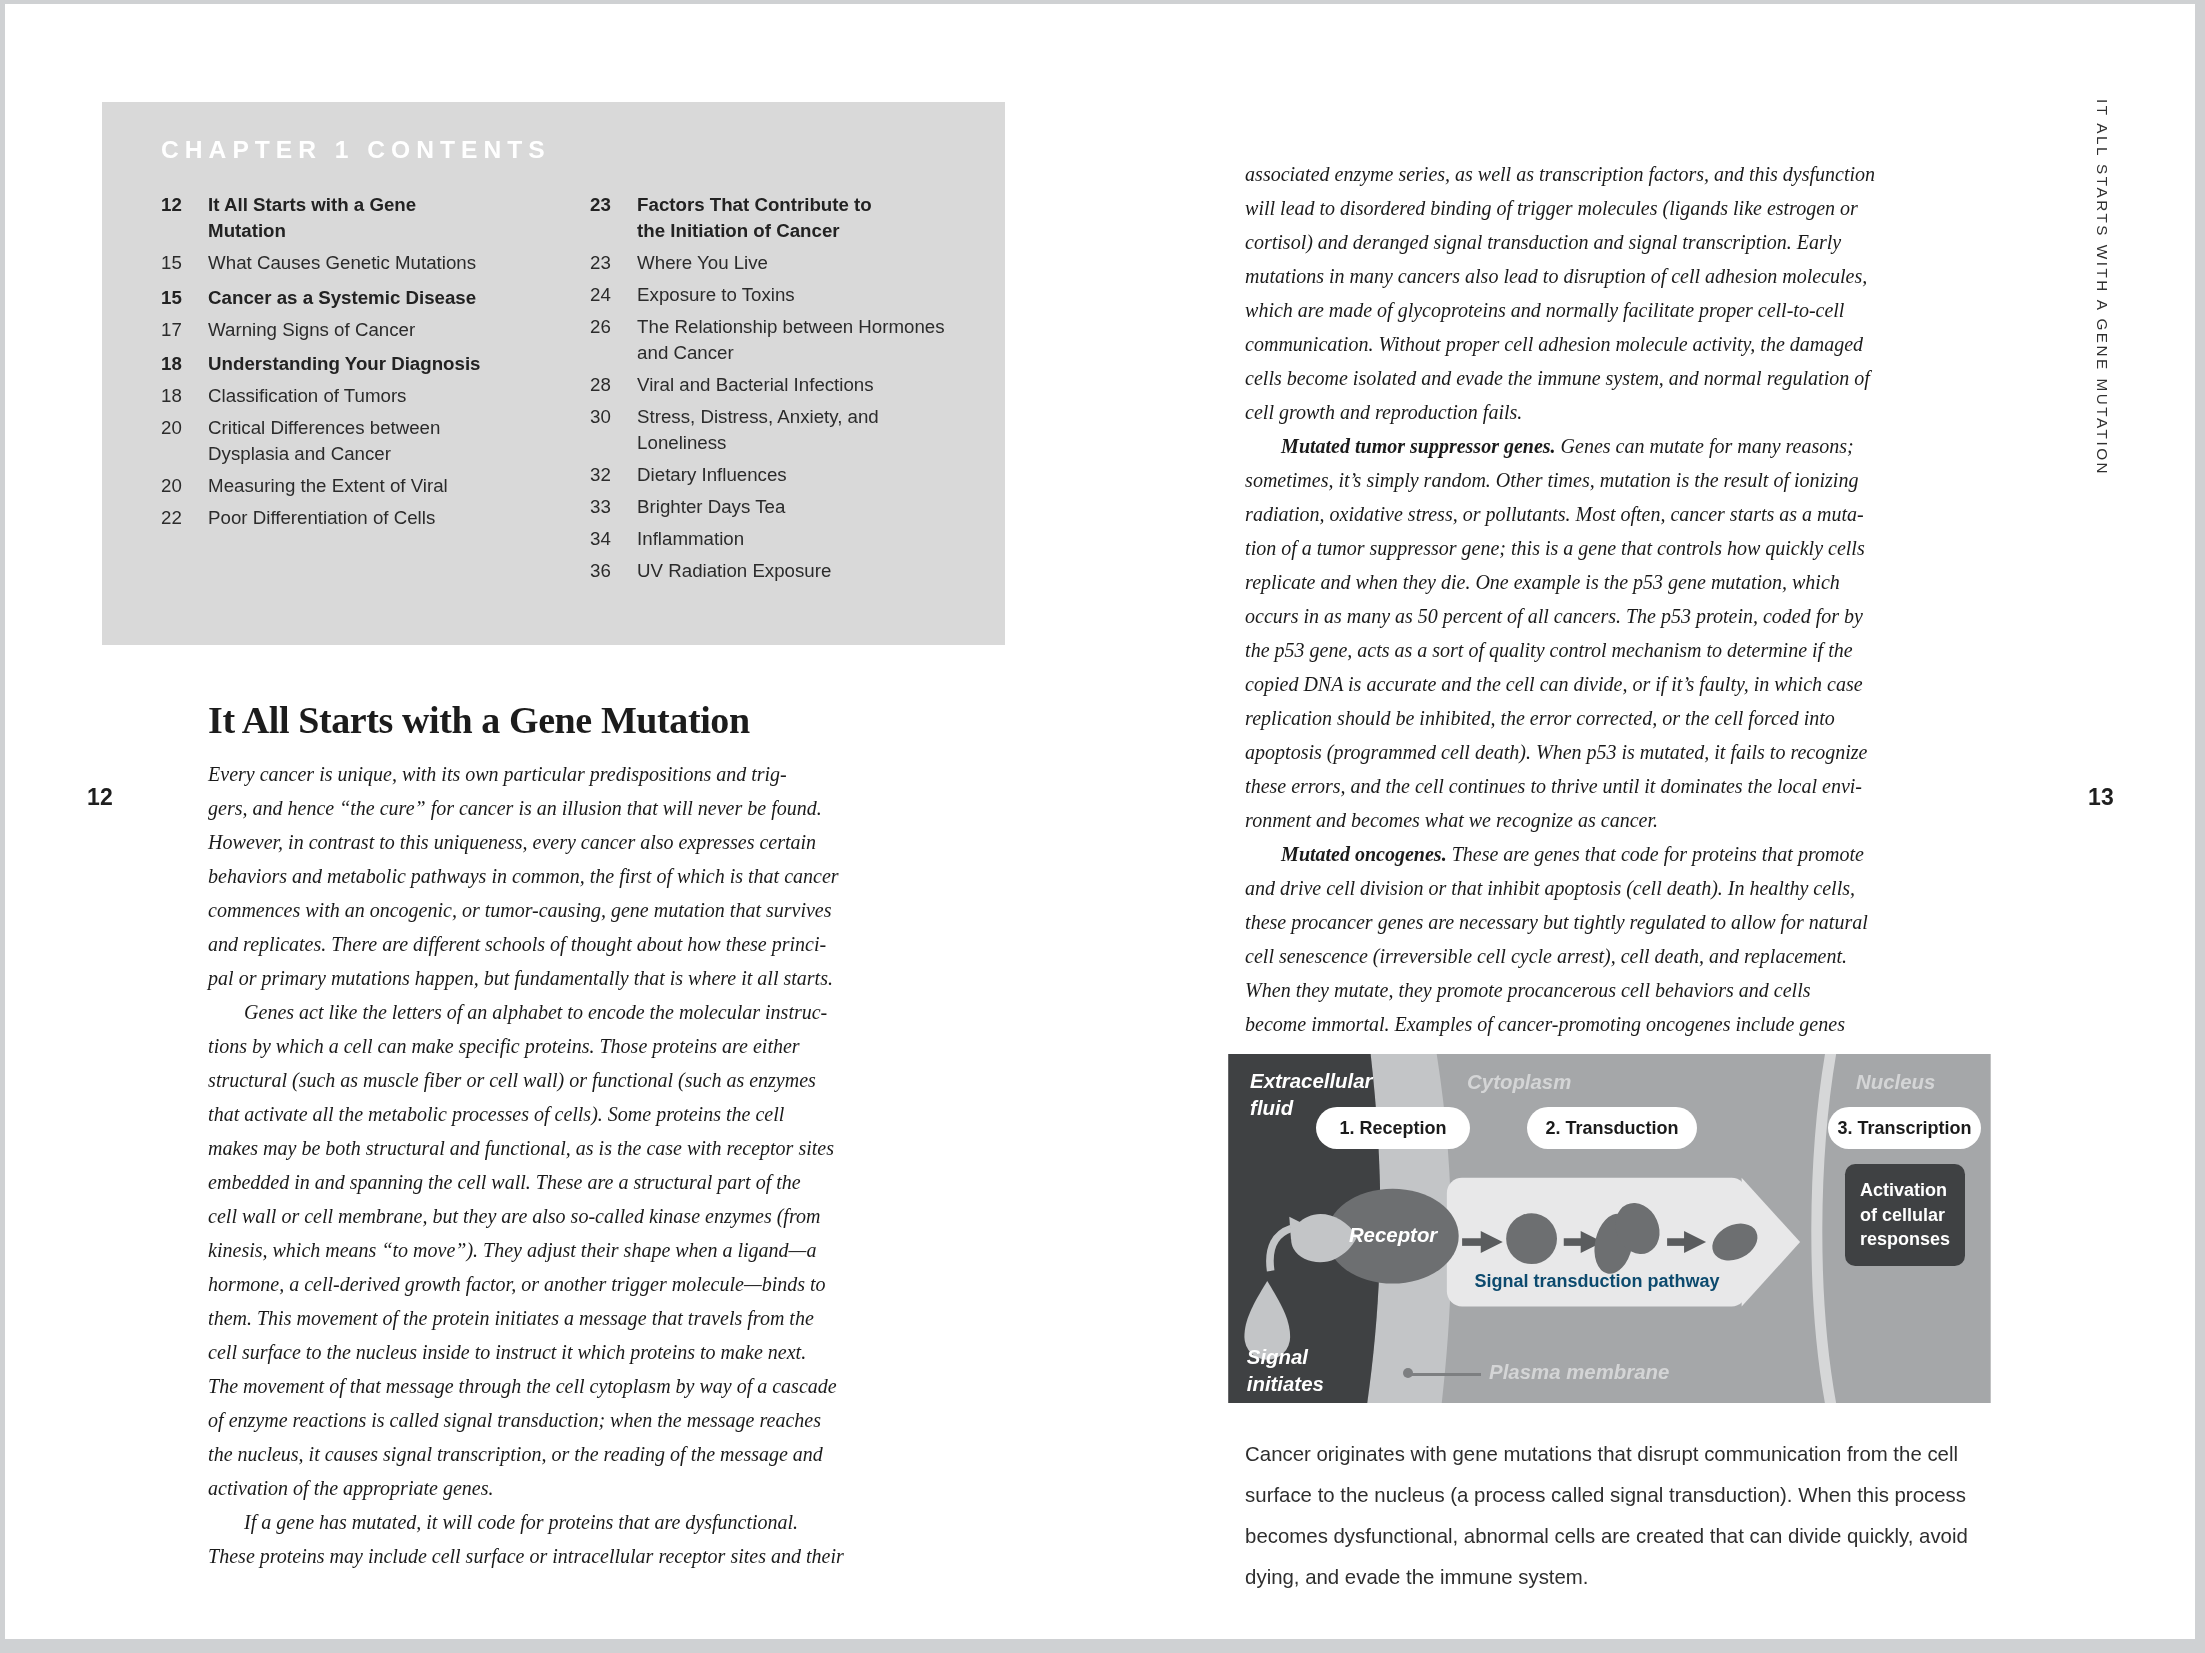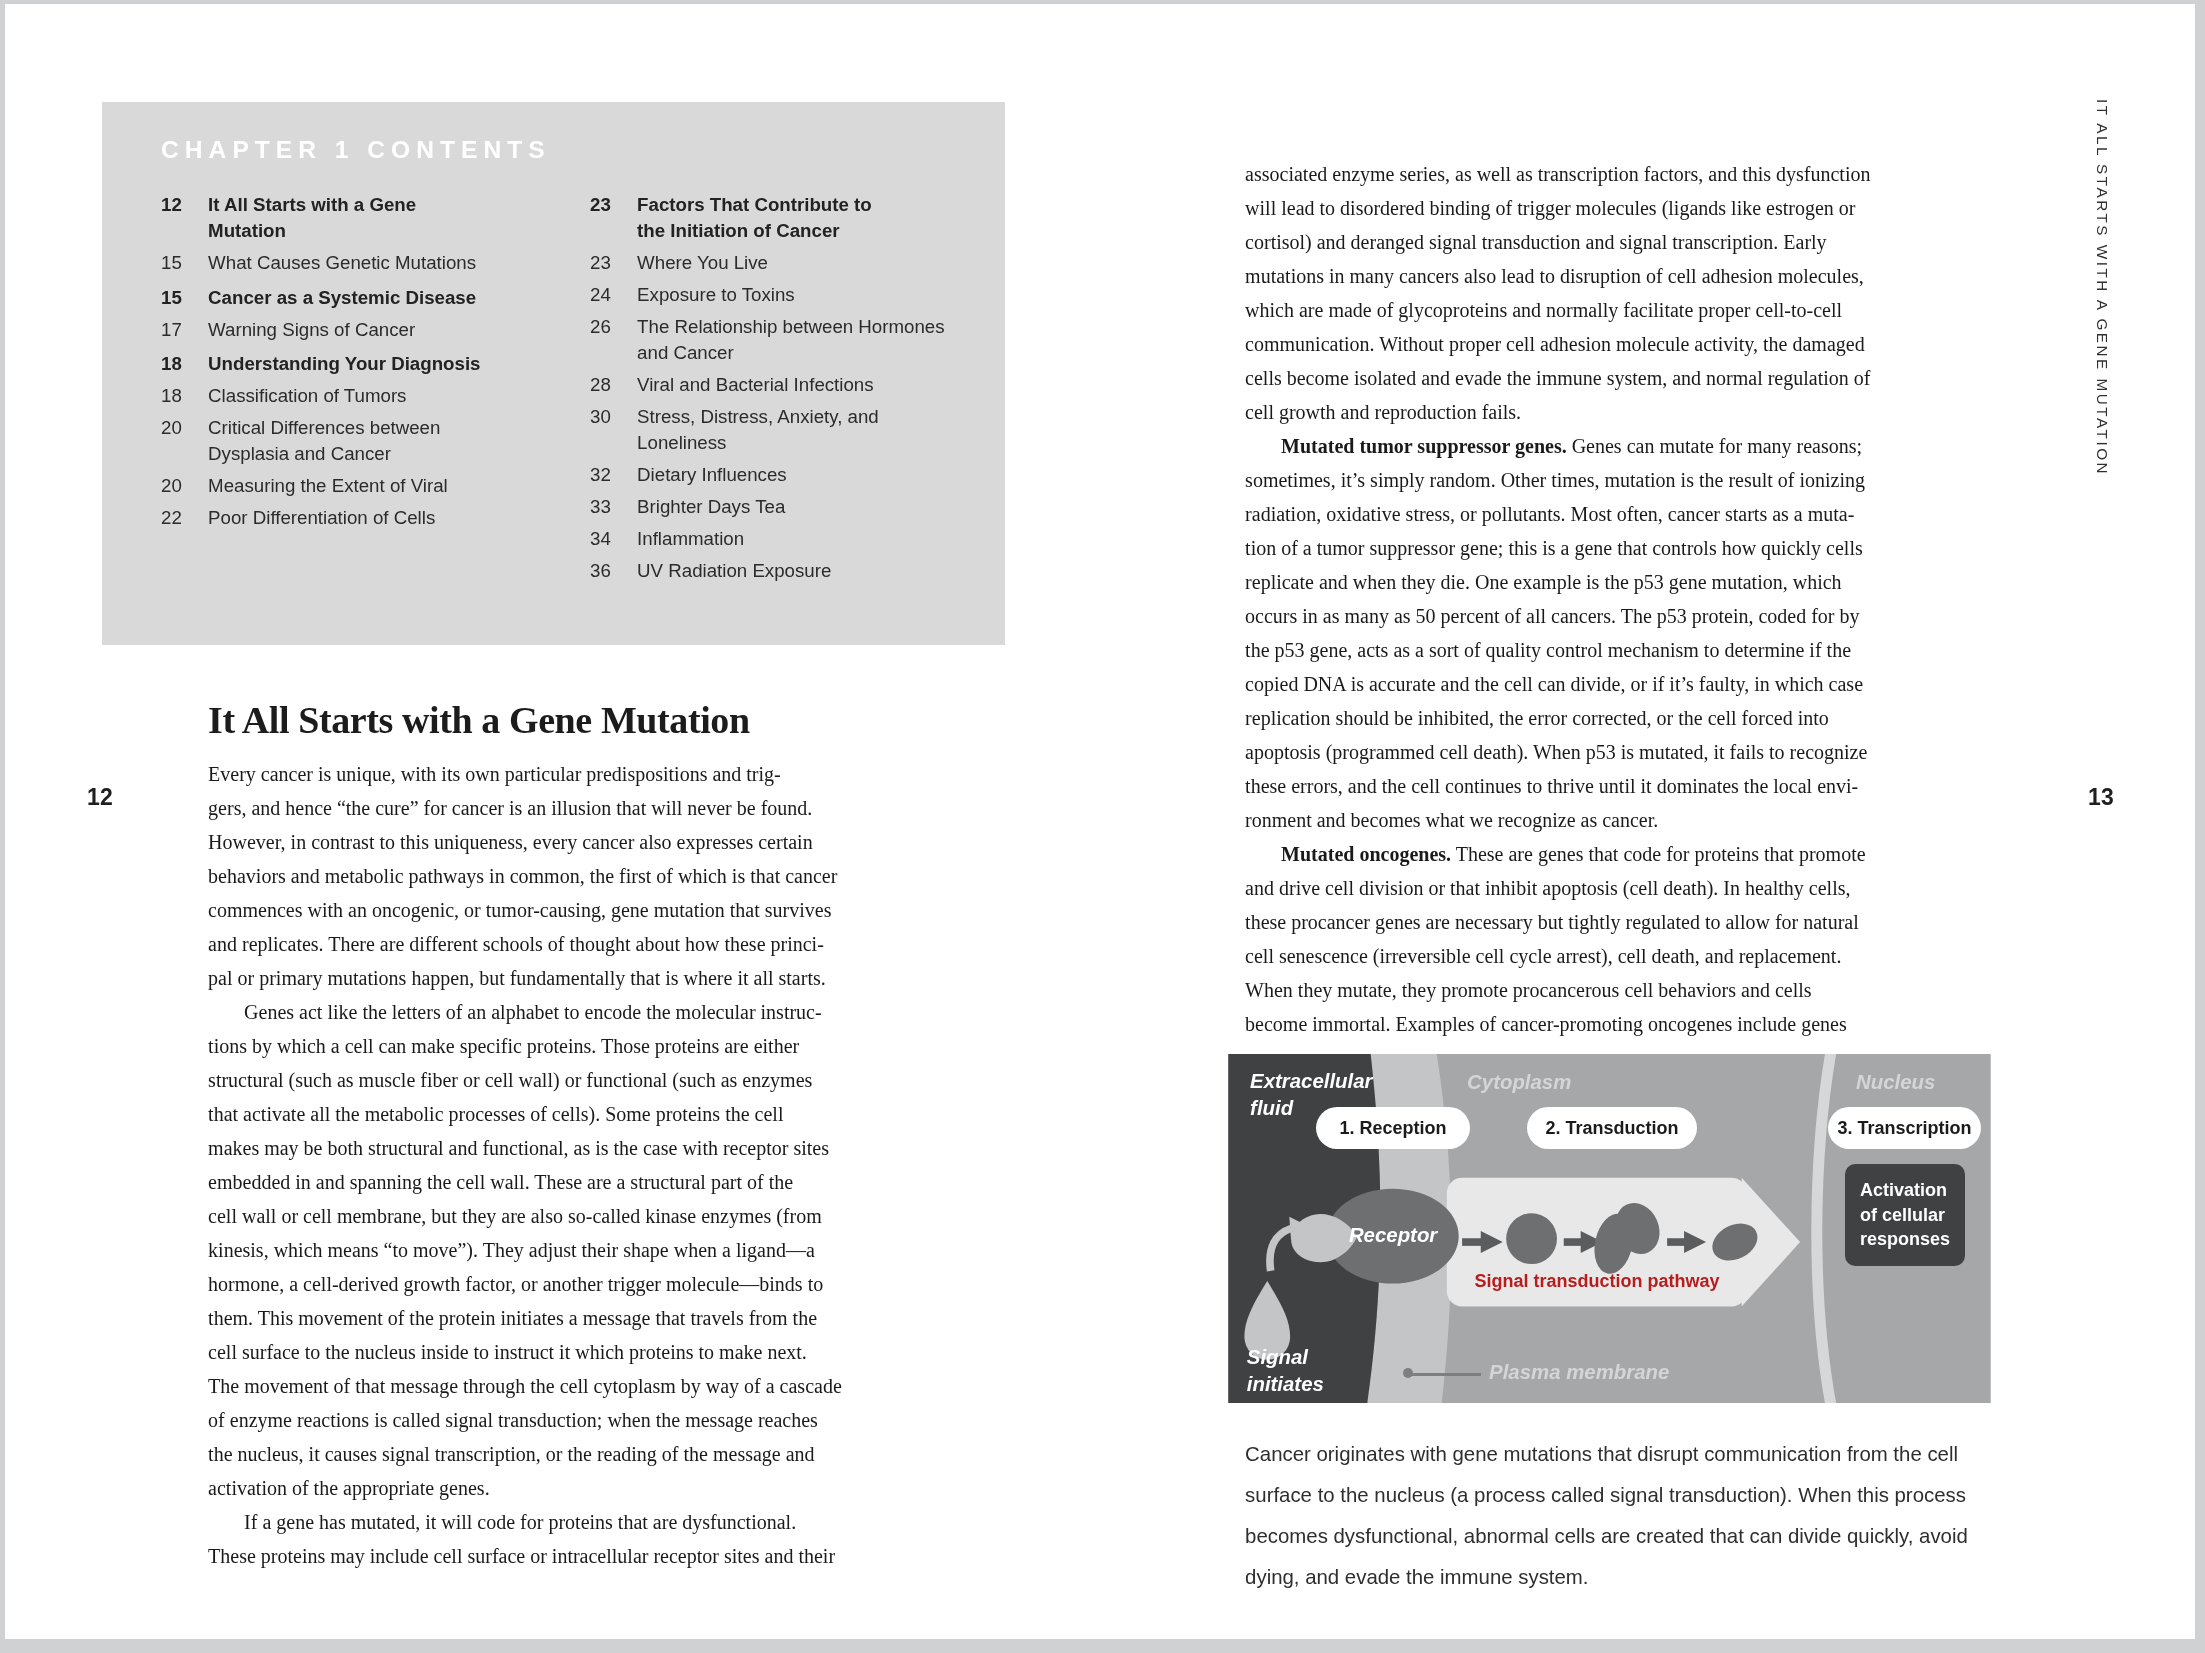--- a/index.html
+++ b/index.html
@@ -29,21 +29,21 @@
   .toc-label{flex:1;white-space:pre-line;}
   .heading{
     position:absolute;left:203px;top:694px;
     font-family:"Liberation Serif", serif;
     font-size:38px;font-weight:bold;color:#1c1c1c;letter-spacing:-0.4px;
   }
   .body-col{position:absolute;width:779px;font-family:"Liberation Serif", serif;
     font-size:20px;line-height:34px;color:#1a1a1a;}
   .body-col.left{left:203px;top:753px;}
   .body-col.right{left:1240px;top:153px;}
-  .para{margin:0;white-space:pre-line;}
+  .para{margin:0;white-space:pre-line;font-style:italic;}
   .para.indent{text-indent:36px;}
   .para b{font-weight:bold;}
   .pagenum{position:absolute;font-size:23px;font-weight:bold;color:#1f1f1f;}
   .pagenum.p12{left:82px;top:780px;}
   .pagenum.p13{left:2083px;top:780px;}
   .side-vert{
     position:absolute;left:2088px;top:95px;
     writing-mode:vertical-rl;
     font-size:15.3px;letter-spacing:2.5px;color:#303030;
   }
@@ -66,21 +66,21 @@
     background:#3f4143;border-radius:10.2px;
     display:flex;align-items:center;justify-content:center;text-align:left;
     font-size:18px;font-weight:bold;color:#ffffff;line-height:24.6px;white-space:pre-line;
   }
   .receptor-label{
     position:absolute;left:110px;top:170px;width:110px;text-align:center;
     color:#ffffff;font-size:20.4px;font-weight:bold;font-style:italic;
   }
   .pathway-label{
     position:absolute;left:225px;top:217px;width:288px;text-align:center;
-    font-size:18px;font-weight:bold;color:#b91c1c;
+    font-size:18px;font-weight:bold;color:#0c4a6e;
   }
   .pm-line{position:absolute;left:183px;top:319px;width:70px;height:2.5px;background:#7d7f81;}
   .pm-dot{position:absolute;left:175px;top:314px;width:10.2px;height:10.2px;border-radius:50%;background:#7d7f81;}
   .pm-label{position:absolute;left:261px;top:305px;font-size:19.5px;}
   .ef-label{left:22px;top:13.6px;}
   .cy-label{left:239px;top:15.3px;}
   .nu-label{left:628px;top:15.3px;}
   .sm-label{left:18.7px;top:290px;}
   .caption{
     position:absolute;left:1240px;top:1430px;width:785px;

